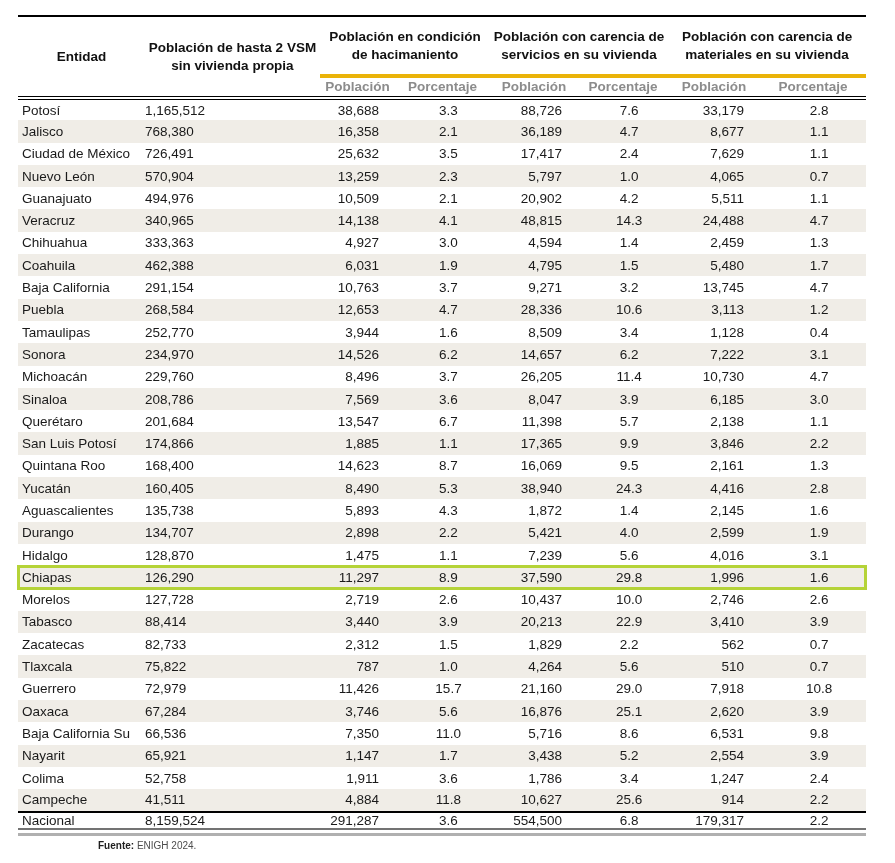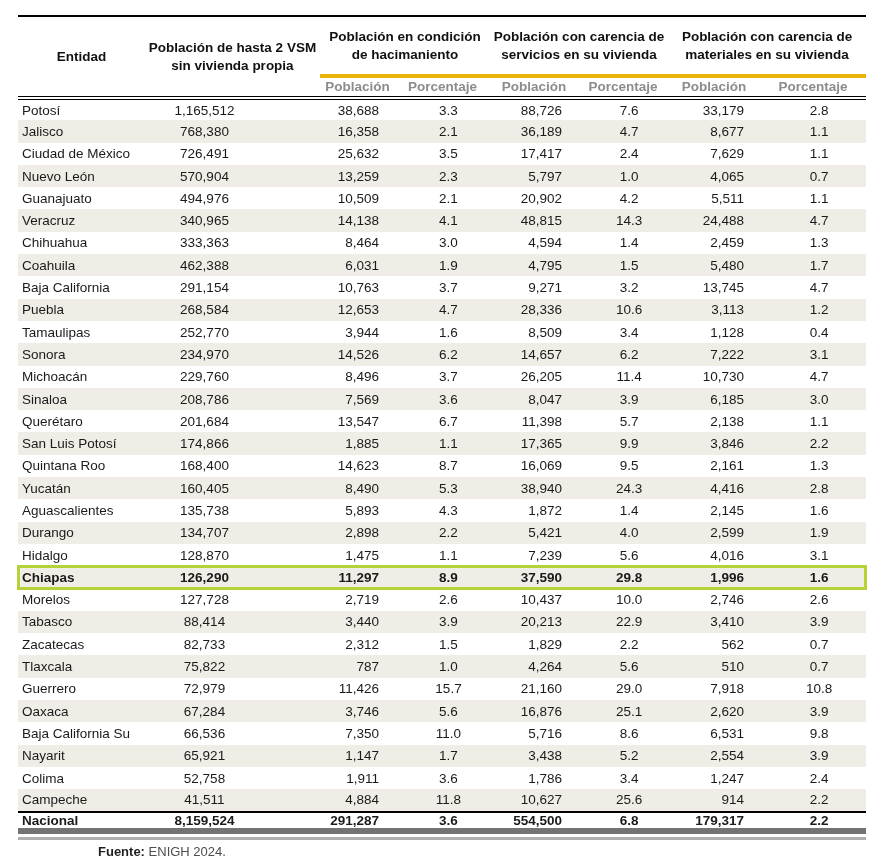--- a/index.html
+++ b/index.html
@@ -23,35 +23,35 @@
   tr.subs th {
     height: 14px; color: #8c8c8c; font-size: 13.5px;
     border-bottom: 4px double #000000; padding: 0 2px;
   }
 
   tbody td {
     height: 22.3px; font-size: 13.5px; padding: 0;
     white-space: nowrap; overflow: hidden;
   }
   tbody tr.stripe td { background: #f0ede7; }
-  tbody tr.hl { outline: 3px solid #b5d338; outline-offset: -2px; font-weight: bold; }
+  tbody tr.hl { outline: 3px solid #b5d338; outline-offset: -2px; }
 
   td.c-ent, th.c-ent { text-align: left; padding-left: 4px; }
-  td.c-vsm { text-align: center; padding-right: 56px; }
+  td.c-vsm { text-align: left; padding-right: 56px; }
   td.c-pob { text-align: right; padding-right: 16px; }
   td.c-pct { text-align: center; padding-left: 12px; }
 
   tr.total td {
-    font-weight: bold; height: 14px;
-    border-top: 2px solid #000000; border-bottom: 6px solid #737373;
+    font-weight: normal; height: 14px;
+    border-top: 2px solid #000000; border-bottom: 2px solid #737373;
   }
 
   .endline { height: 3px; background: #b0b0b0; margin-top: 3px; width: 848px; }
 
-  .source { margin: 4px 0 0 80px; font-size: 13px; color: #4d4d4d; }
+  .source { margin: 4px 0 0 80px; font-size: 10px; color: #4d4d4d; }
   .source .lbl { font-weight: bold; color: #1f1f1f; }
 </style>
 </head>
 <body>
 
 <div class="wrap">
   <table>
     <colgroup>
       <col style="width:127px">
         <col style="width:175px">
@@ -137,21 +137,21 @@
     <td class="c-pob">14,138</td>
     <td class="c-pct">4.1</td>
     <td class="c-pob">48,815</td>
     <td class="c-pct">14.3</td>
     <td class="c-pob">24,488</td>
     <td class="c-pct">4.7</td>
   </tr>
         <tr>
     <td class="c-ent">Chihuahua</td>
     <td class="c-vsm">333,363</td>
-    <td class="c-pob">8,464</td>
+    <td class="c-pob">4,927</td>
     <td class="c-pct">3.0</td>
     <td class="c-pob">4,594</td>
     <td class="c-pct">1.4</td>
     <td class="c-pob">2,459</td>
     <td class="c-pct">1.3</td>
   </tr>
         <tr class="stripe">
     <td class="c-ent">Coahuila</td>
     <td class="c-vsm">462,388</td>
     <td class="c-pob">6,031</td>

